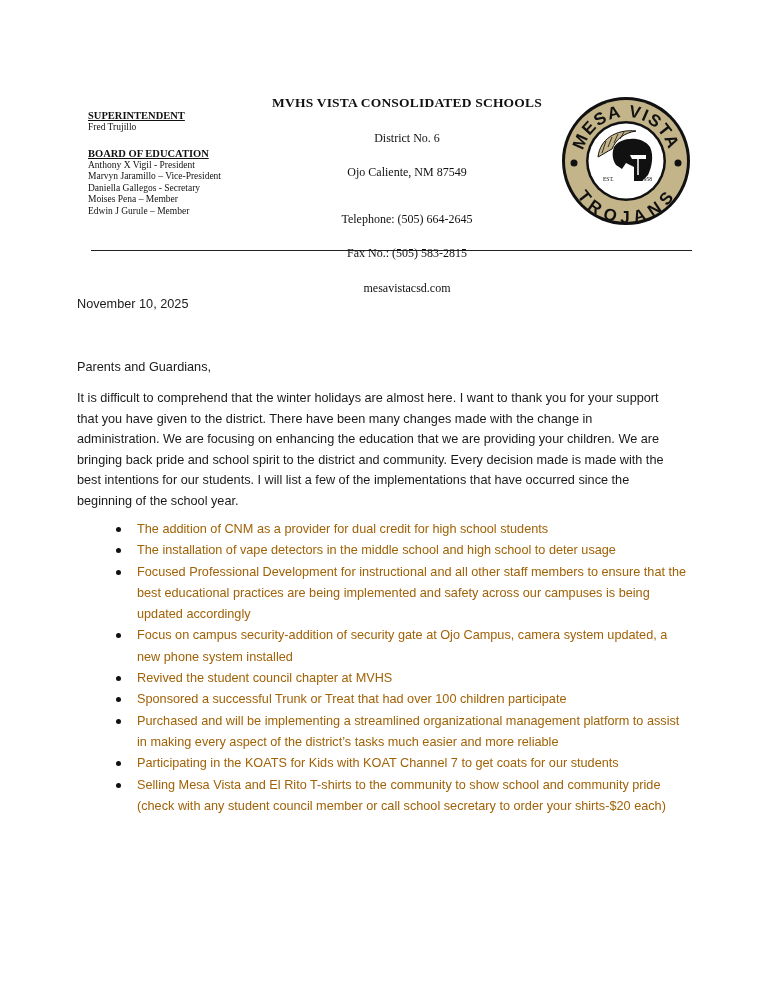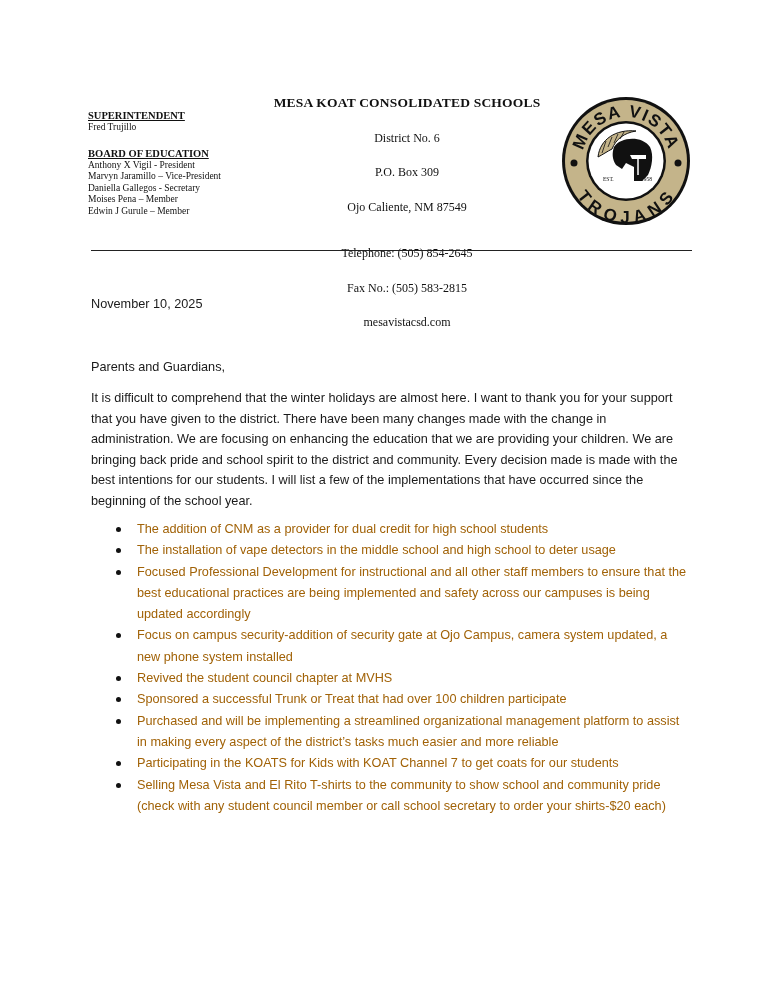--- a/index.html
+++ b/index.html
@@ -14,21 +14,21 @@
 
     .center-col { position: absolute; left: 262px; top: 96px; width: 290px; text-align: center; font-size: 12px; line-height: 14.5px; }
     .center-col .title { font-weight: bold; font-size: 13.5px; letter-spacing: 0.2px; display: block; margin-bottom: 1px; }
     .center-col .ln { display: block; margin-top: 20px; }
     .center-col .gap { height: 12px; }
 
     .logo { position: absolute; left: 560px; top: 95px; width: 132px; height: 132px; }
 
     .divider { position: absolute; left: 91px; top: 250px; width: 601px; height: 0; border-top: 1.3px solid #222; }
 
-    .body-text { position: absolute; left: 91px; width: 600px; font-size: 12.7px; line-height: 20.5px; color: #1a1a1a; }
+    .body-text { position: absolute; left: 77px; width: 600px; font-size: 12.7px; line-height: 20.5px; color: #1a1a1a; }
     .date { top: 294px; }
     .salutation { top: 357px; }
     .para { top: 388px; }
 
     .bullets { position: absolute; left: 91px; top: 519px; width: 600px; margin: 0; padding: 0; list-style: none; font-size: 12.7px; line-height: 21.3px; color: #a16207; }
     .bullets li { position: relative; padding-left: 46px; }
     .bullets li .dot { position: absolute; left: 25px; top: 8px; width: 5px; height: 5px; border-radius: 50%; background: #111; }
   </style>
 </head>
 <body>
@@ -39,26 +39,25 @@
   <div class="gap"></div>
   <span class="hd">BOARD OF EDUCATION</span>
   <span class="ln">Anthony X Vigil - President</span>
   <span class="ln">Marvyn Jaramillo – Vice-President</span>
   <span class="ln">Daniella Gallegos - Secretary</span>
   <span class="ln">Moises Pena – Member</span>
   <span class="ln">Edwin J Gurule – Member</span>
 </div>
 
 <div class="center-col serif">
-  <span class="title">MESA KOAT CONSOLIDATED SCHOOLS</span>
+  <span class="title">MVHS VISTA CONSOLIDATED SCHOOLS</span>
   <span class="ln">District No. 6</span>
-  <span class="ln">P.O. Box 309</span>
   <span class="ln">Ojo Caliente, NM  87549</span>
   <div class="gap"></div>
-  <span class="ln">Telephone:  (505) 854-2645</span>
+  <span class="ln">Telephone:  (505) 664-2645</span>
   <span class="ln">Fax No.:  (505) 583-2815</span>
   <span class="ln">mesavistacsd.com</span>
 </div>
 
 <div class="logo">
   <svg width="132" height="132" viewBox="0 0 132 132">
     <defs>
       <path id="arcTop" d="M 22 66 A 44 44 0 0 1 110 66"></path>
       <path id="arcBot" d="M 20 70 A 46 46 0 0 0 112 70"></path>
     </defs>

